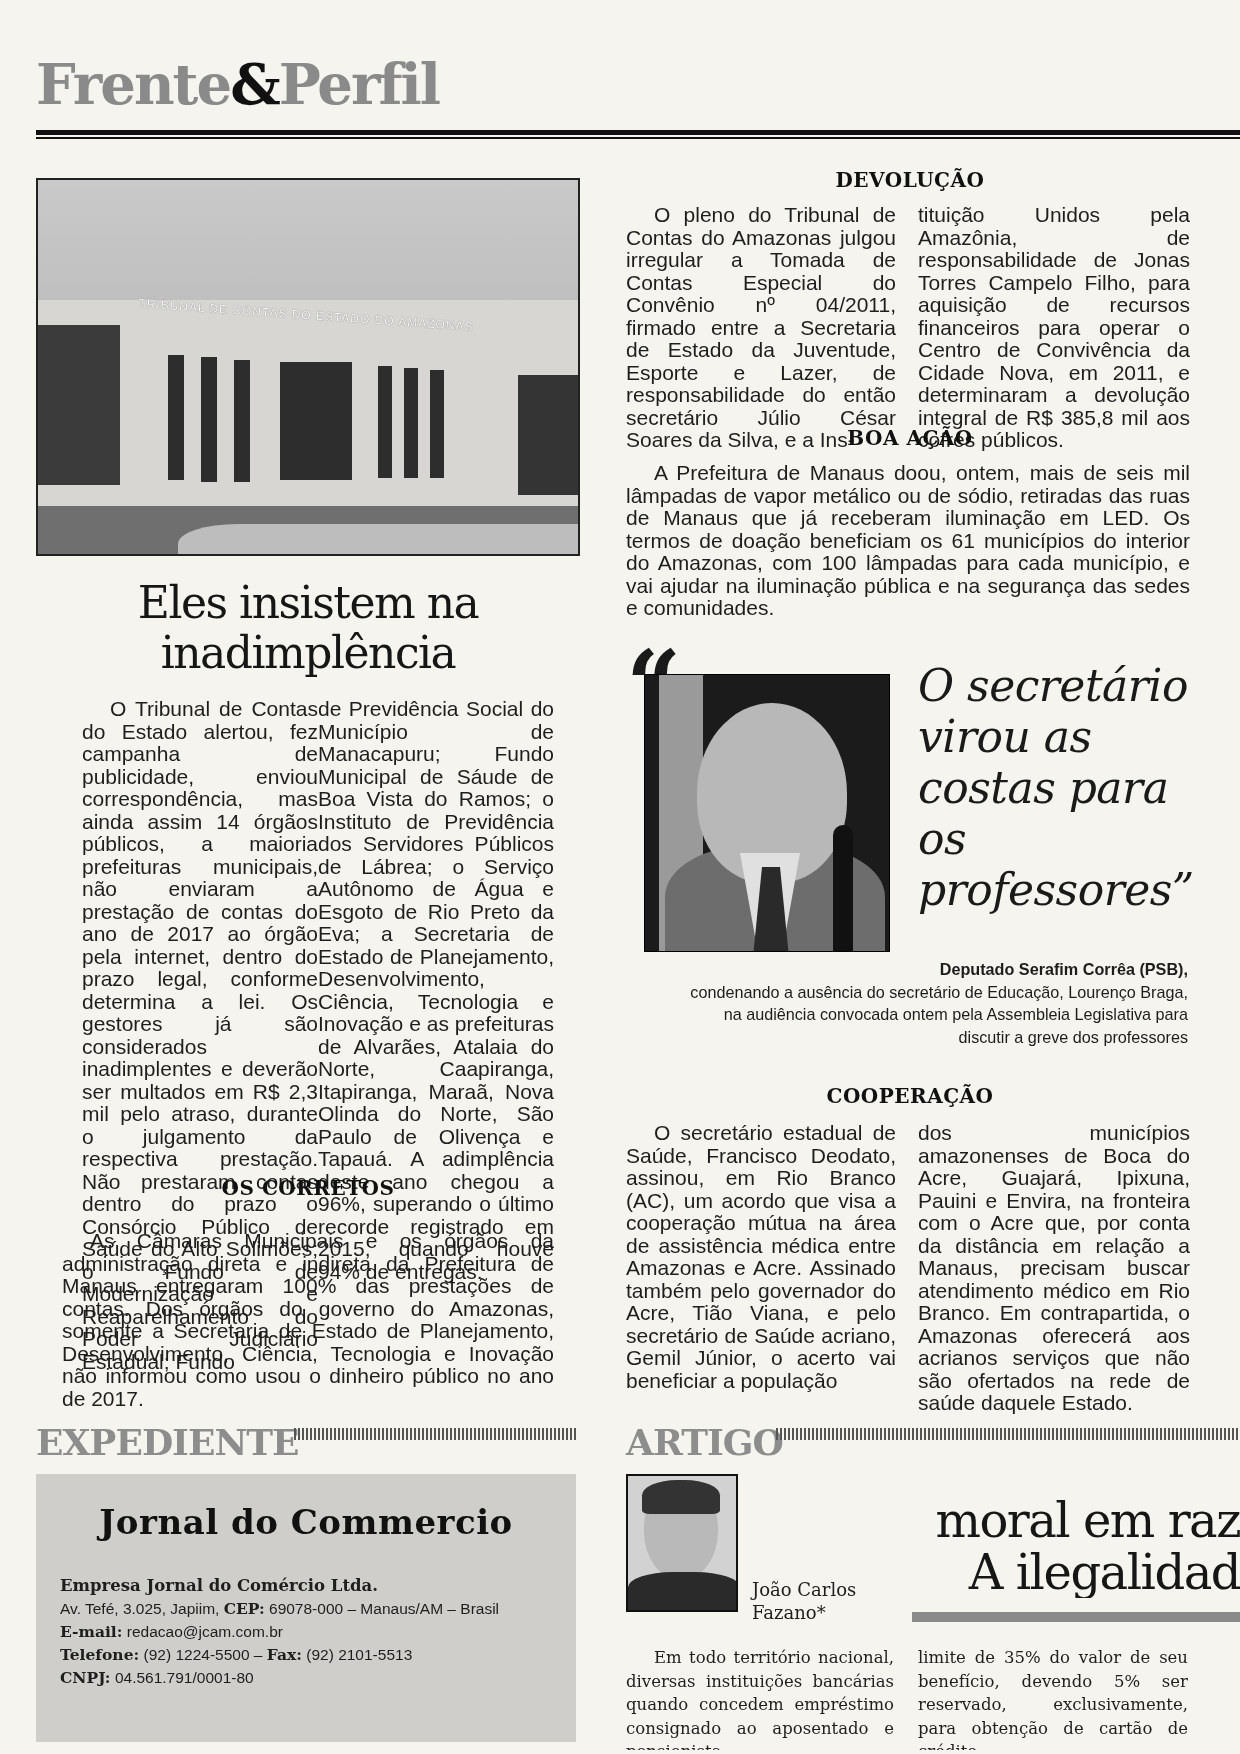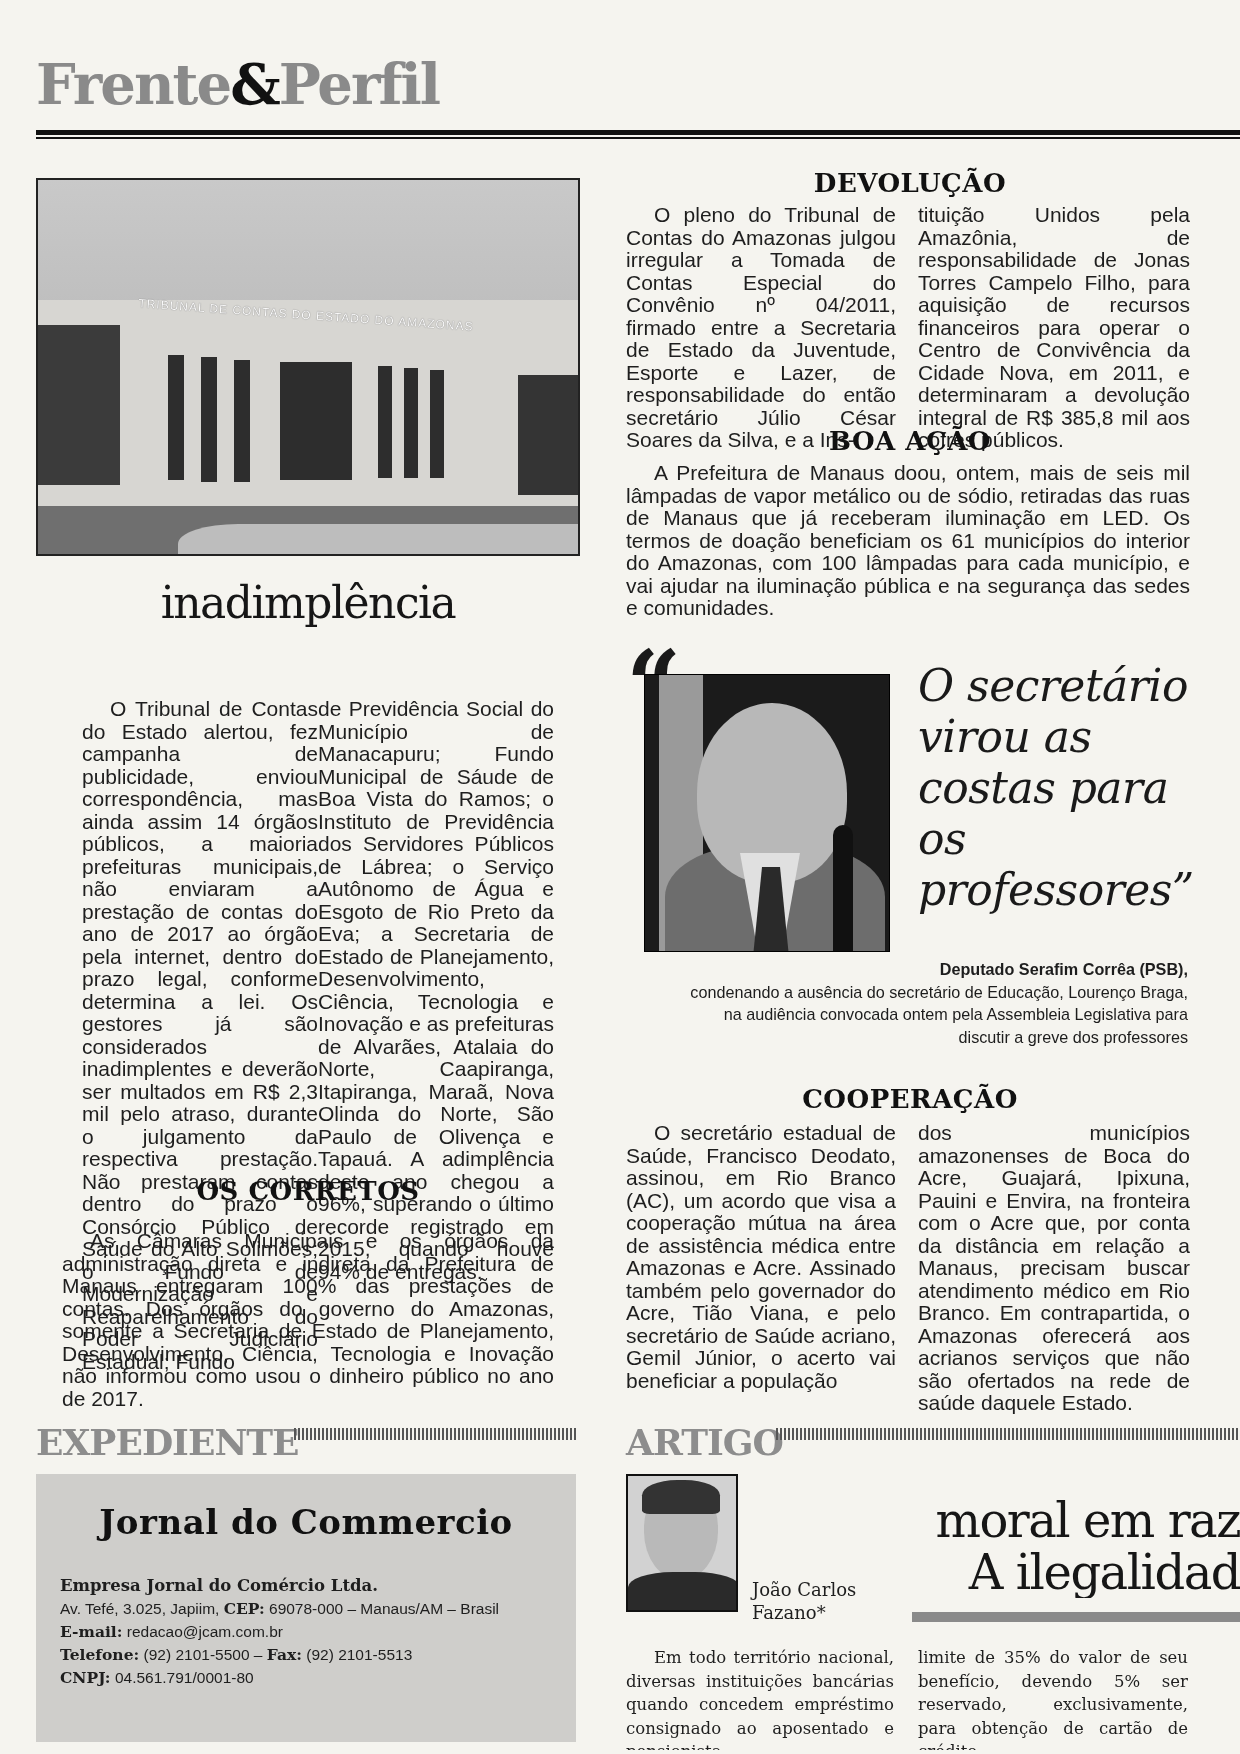--- a/index.html
+++ b/index.html
@@ -34,21 +34,21 @@
   .photo-building .lawn { position: absolute; left: 140px; right: 0; bottom: 0; height: 30px; background: #bdbdbd; border-top-left-radius: 60px 20px; }
 
   
   .headline { position: absolute; left: 36px; top: 578px; width: 544px; text-align: center; font-family: "DejaVu Serif", serif; font-size: 44px; line-height: 50px; letter-spacing: -1.5px; color: #161616; }
 
   
   .col { position: absolute; font-size: 21px; line-height: 22.5px; text-align: justify; color: #1e1e1e; }
   .col p { text-indent: 28px; }
   .col .cont { text-indent: 0; }
 
-  .section-title { position: absolute; font-family: "DejaVu Serif", serif; font-weight: bold; font-size: 26px; text-align: center; color: #111; letter-spacing: 0.5px; }
+  .section-title { position: absolute; font-family: "DejaVu Serif", serif; font-weight: bold; font-size: 20px; text-align: center; color: #111; letter-spacing: 0.5px; }
 
   
   .quote-marks { position: absolute; left: 626px; top: 638px; font-family: "DejaVu Serif", serif; font-weight: bold; font-size: 96px; line-height: 1; color: #1a1a1a; }
   .photo-deputy {
     position: absolute; left: 644px; top: 674px; width: 246px; height: 278px;
     background: #1b1b1b; overflow: hidden; border: 1px solid #000;
   }
   .photo-deputy .curtain { position: absolute; left: 14px; top: 0; width: 44px; height: 278px; background: #9a9a9a; }
   .photo-deputy .head { position: absolute; left: 52px; top: 28px; width: 150px; height: 180px; border-radius: 50% 50% 45% 45%; background: #b8b8b8; }
   .photo-deputy .suit { position: absolute; left: 20px; top: 170px; width: 220px; height: 130px; background: #6d6d6d; border-radius: 40% 40% 0 0; }
@@ -103,20 +103,21 @@
     <div class="win" style="left:242px;top:182px;width:72px;height:118px"></div>
     <div class="win" style="left:340px;top:186px;width:14px;height:112px"></div>
     <div class="win" style="left:366px;top:188px;width:14px;height:110px"></div>
     <div class="win" style="left:392px;top:190px;width:14px;height:108px"></div>
     <div class="sign">TRIBUNAL DE CONTAS DO ESTADO DO AMAZONAS</div>
     <div class="ground"></div>
     <div class="lawn"></div>
   </div>
 
   <div class="headline">
+    <div>Eles insistem na</div>
     <div>inadimplência</div>
   </div>
 
   <div class="col" style="left:62px;top:698px;width:236px;margin-left:20px;">
     <p>O Tribunal de Contas do Estado alertou, fez campanha de publicidade, enviou correspondência, mas ainda assim 14 órgãos públicos, a maioria prefeituras municipais, não enviaram a prestação de contas do ano de 2017 ao órgão pela internet, dentro do prazo legal, conforme determina a lei. Os gestores já são considerados inadimplentes e deverão ser multados em R$ 2,3 mil pelo atraso, durante o julgamento da respectiva prestação. Não prestaram contas dentro do prazo o Consórcio Público de Saúde do Alto Solimões; o Fundo de Modernização e Reaparelhamento do Poder Judiciário Estadual; Fundo</p>
   </div>
   <div class="col" style="left:318px;top:698px;width:236px;">
     <p class="cont">de Previdência Social do Município de Manacapuru; Fundo Municipal de Sáude de Boa Vista do Ramos; o Instituto de Previdência dos Servidores Públicos de Lábrea; o Serviço Autônomo de Água e Esgoto de Rio Preto da Eva; a Secretaria de Estado de Planejamento, Desenvolvimento, Ciência, Tecnologia e Inovação e as prefeituras de Alvarães, Atalaia do Norte, Caapiranga, Itapiranga, Maraã, Nova Olinda do Norte, São Paulo de Olivença e Tapauá. A adimplência deste ano chegou a 96%, superando o último recorde registrado em 2015, quando houve 94% de entregas.</p>
   </div>
 
@@ -164,21 +165,21 @@
   </div>
 
   <div class="sect-label" style="left:36px;top:1424px;">EXPEDIENTE</div>
   <div class="dash-rule" style="left:294px;top:1428px;width:282px;"></div>
   <div class="expediente-box">
     <div class="jc-logo">Jornal do Commercio</div>
     <div class="jc-info">
       <div class="company">Empresa Jornal do Comércio Ltda.</div>
       <div><span>Av. Tefé, 3.025, Japiim, </span><span class="lbl">CEP:</span><span> 69078-000 – Manaus/AM – Brasil</span></div>
       <div><span class="lbl">E-mail:</span><span> redacao@jcam.com.br</span></div>
-      <div><span class="lbl">Telefone:</span><span> (92) 2101-5500 – </span><span class="lbl">Fax:</span><span> (92) 2101-5513</span></div>
+      <div><span class="lbl">Telefone:</span><span> (92) 1224-5500 – </span><span class="lbl">Fax:</span><span> (92) 2101-5513</span></div>
       <div><span class="lbl">CNPJ:</span><span> 04.561.791/0001-80</span></div>
     </div>
   </div>
 
   <div class="sect-label" style="left:626px;top:1424px;">ARTIGO</div>
   <div class="dash-rule" style="left:776px;top:1428px;width:464px;"></div>
   <div class="artigo-photo">
     <div class="face"></div>
     <div class="hair"></div>
     <div class="suit"></div>

